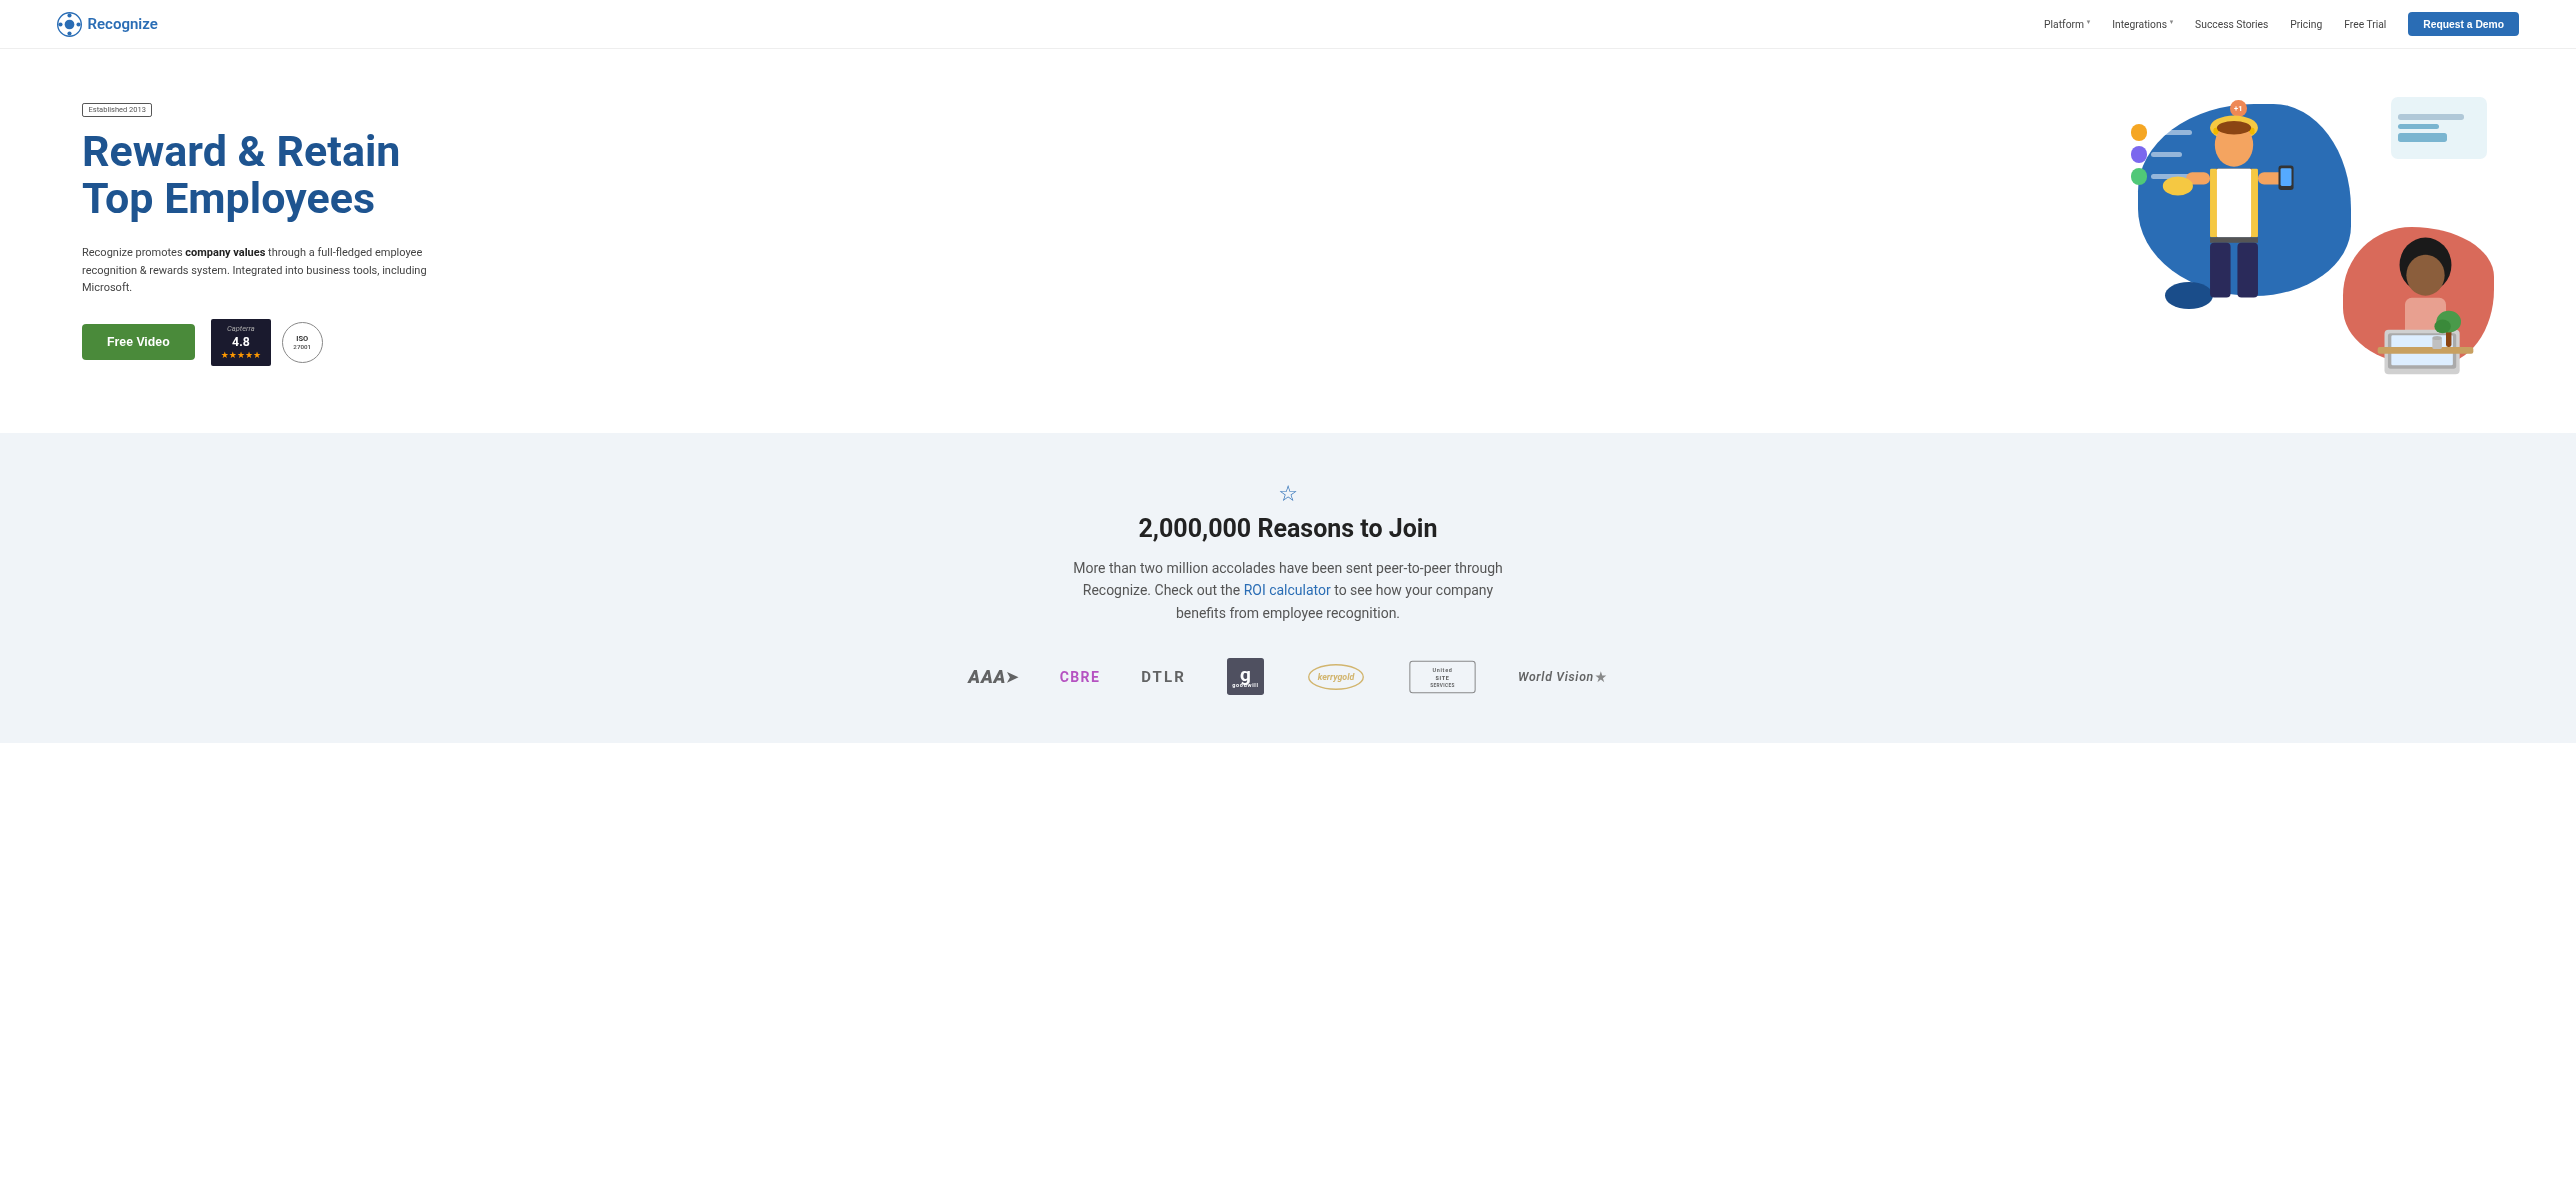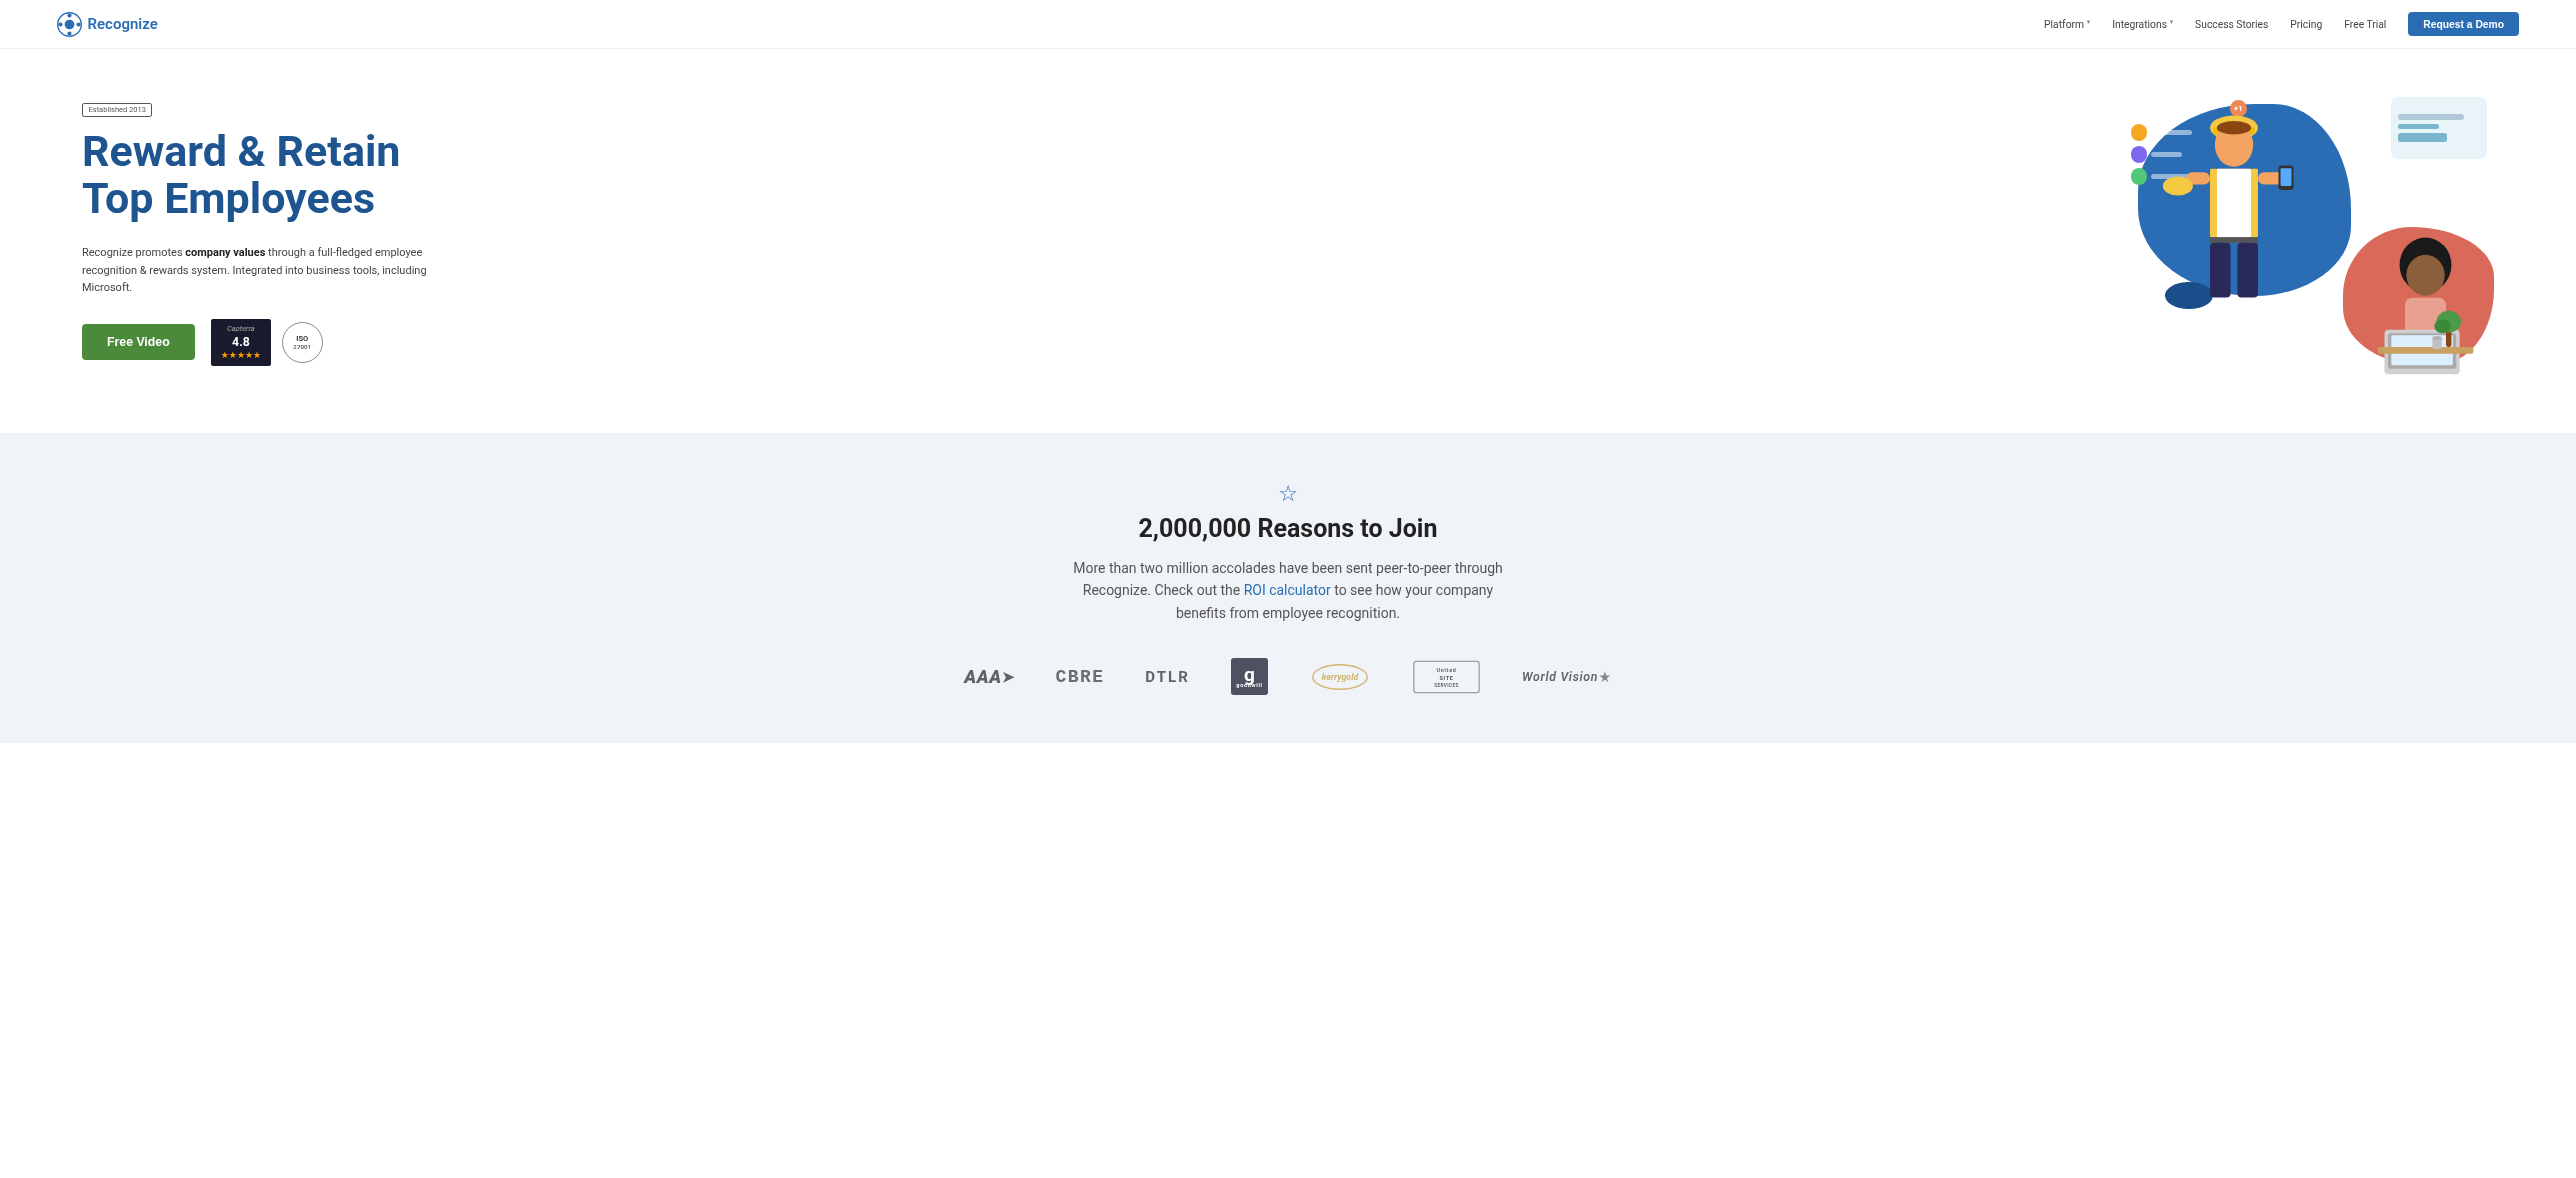--- a/index.html
+++ b/index.html
@@ -338,21 +338,21 @@
       justify-content: center;
       opacity: 0.75;
     }
     .logo-text {
       font-size: 15px;
       font-weight: 700;
       color: #444;
       letter-spacing: 0.7px;
     }
     .logo-aaa { font-size: 18px; font-weight: 900; color: #333; font-style: italic; }
-    .logo-cbre { font-size: 18px; font-weight: 700; color: #404040; letter-spacing: 1.4px; font-family: Liberation Mono, monospace; }
+    .logo-cbre { font-size: 14px; font-weight: 700; color: #a21caf; letter-spacing: 1.4px; }
     .logo-dtlr { font-size: 15px; font-weight: 700; color: #333; letter-spacing: 2.1px; }
     .logo-goodwill-box {
       background: #1a1a2e;
       color: #fff;
       font-size: 19px;
       font-weight: 700;
       width: 37px;
       height: 37px;
       display: flex;
       align-items: center;

